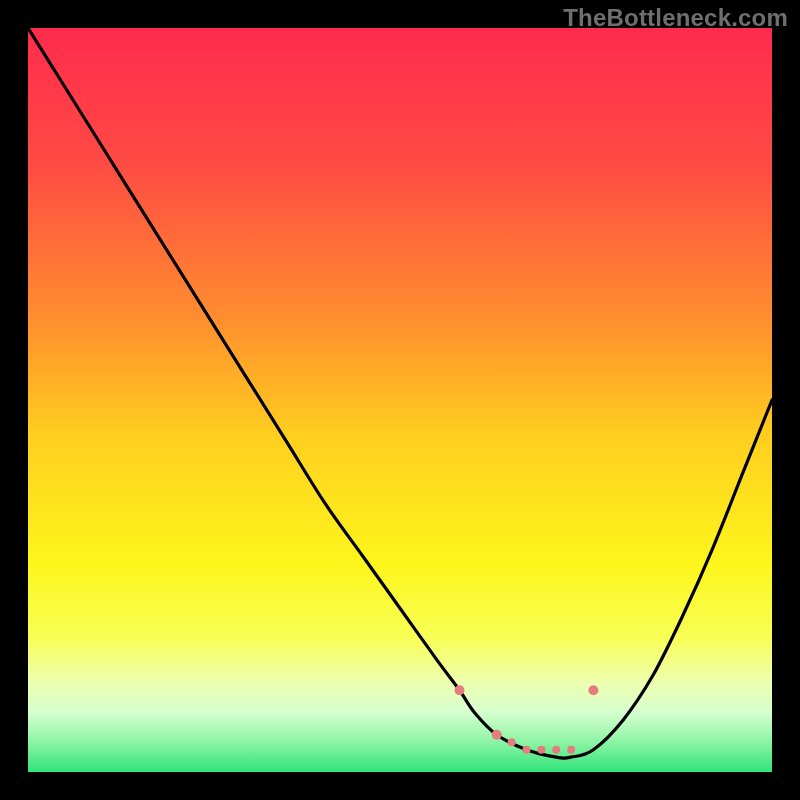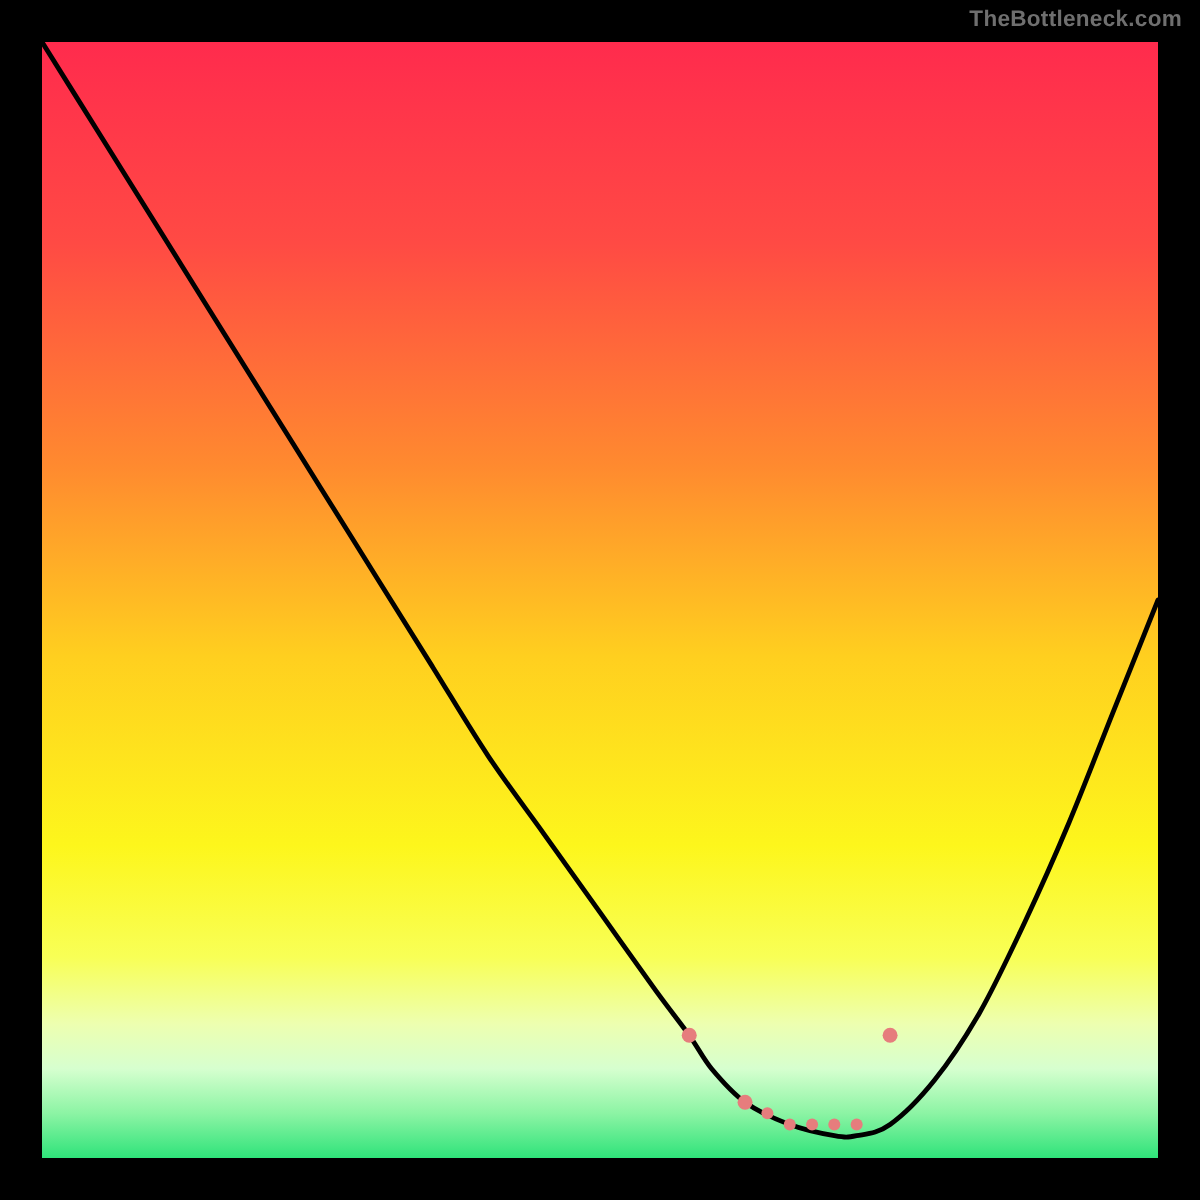--- a/index.html
+++ b/index.html
@@ -16,21 +16,21 @@
     left: 28px;
     top: 28px;
     width: 744px;
     height: 744px;
     background: #000;
   }
   .watermark {
     position: absolute;
     top: 4px;
     right: 12px;
-    font-size: 15px;
+    font-size: 24px;
     font-weight: 600;
     color: #6f6f6f;
     letter-spacing: 0.2px;
     user-select: none;
   }
   svg { display: block; }
 </style>
 </head>
 <body>
 

